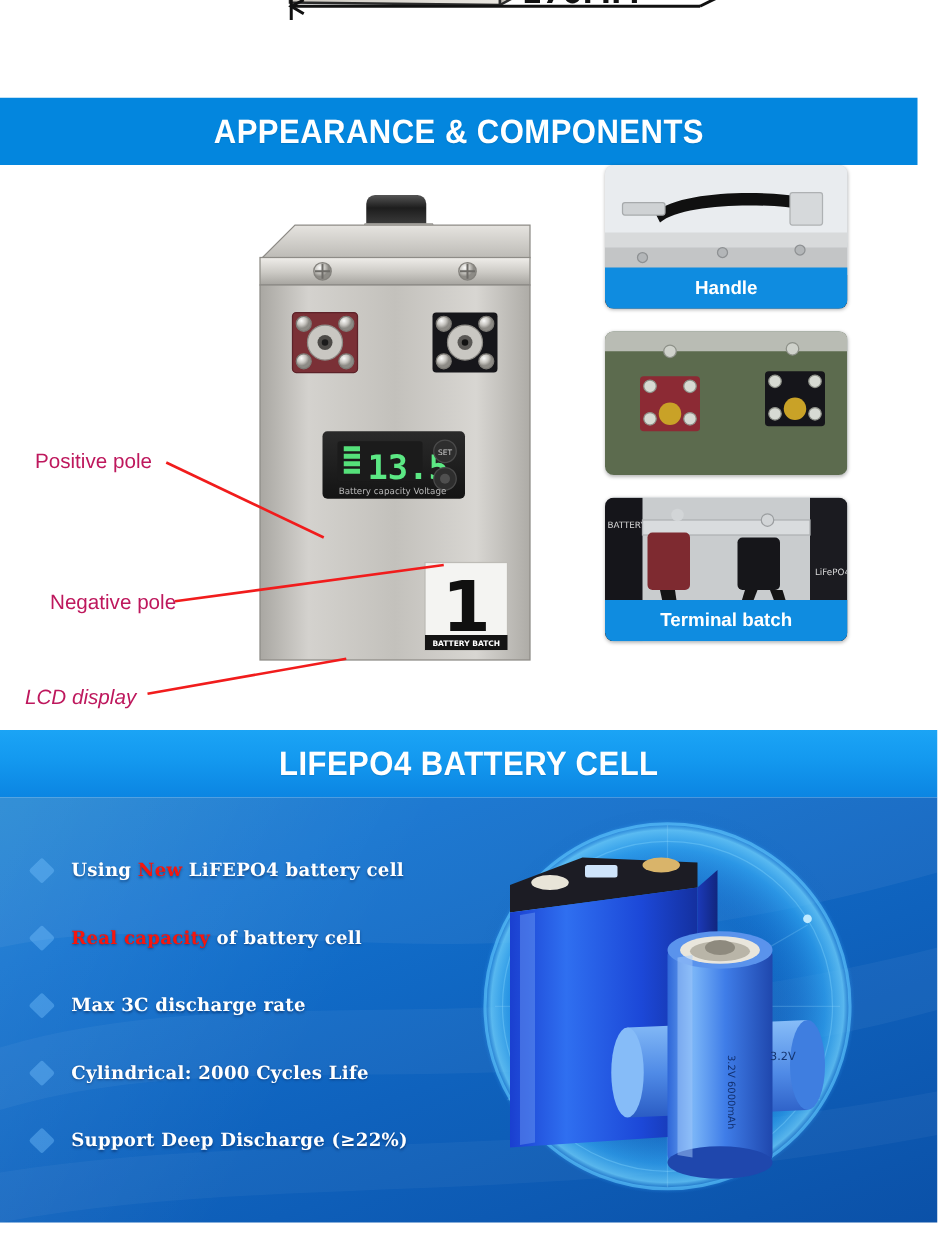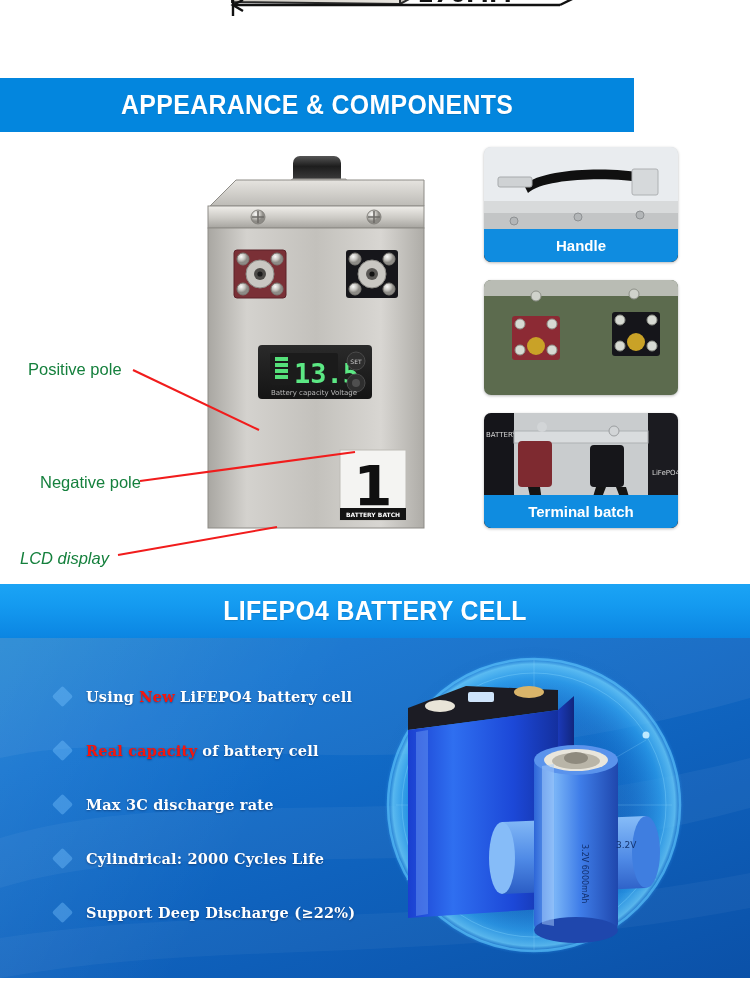--- a/index.html
+++ b/index.html
@@ -10,49 +10,49 @@
     overflow:hidden;
     position:relative;
   }
 
   
   .dim-strip { position:relative; width:750px; height:78px; background:#fff; overflow:hidden; }
   .dim-svg { position:absolute; left:0; top:-112px; }
 
   
   .banner-solid {
-    width:634px; height:54px;
+    width:734px; height:54px;
     background:#0386de;
     display:flex; align-items:center; justify-content:center;
   }
   .banner-solid .btext {
     color:#ffffff;
     font-size:27px;
     font-weight:bold;
     letter-spacing:.4px;
     transform:scaleX(.92);
     text-shadow:0 1px 1px rgba(0,0,0,.12);
   }
 
   
   .appearance { position:relative; width:750px; height:452px; background:#fff; }
 
   .battery-photo { position:absolute; left:196px; top:18px; width:240px; height:390px; }
 
   
-  .callout { position:absolute; color:#15803d; font-size:16.5px; white-space:nowrap; }
+  .callout { position:absolute; color:#be185d; font-size:16.5px; white-space:nowrap; }
   .co-pos  { left:28px;  top:228px; }
   .co-neg  { left:28px;  top:341px;margin-left:12px; }
   .co-lcd  { left:20px;  top:417px;font-style:italic; }
   .co-batch{ left:58px;  top:563px; }
 
   .leader-svg { position:absolute; left:0; top:0; width:470px; height:452px; pointer-events:none; }
 
   
-  .cards { position:absolute; left:484px; top:15px; width:194px; }
+  .cards { position:absolute; left:484px; top:0; width:194px; }
   .card {
     position:relative; width:194px; height:115px;
     border-radius:7px; overflow:hidden; background:#d8dde2;
     box-shadow:0 1px 3px rgba(0,0,0,.28);
     margin-bottom:18px;
   }
   .card-img { position:absolute; inset:0; }
   .card-label {
     position:absolute; left:0; right:0; bottom:0; height:33px;
     background:#0f8ce0;
@@ -81,21 +81,20 @@
       linear-gradient(160deg,#1576d2 0%,#157fd0 0%,#1272cf 22%,#0f62bd 58%,#0b51a8 100%);
   }
   .waves { position:absolute; inset:0; }
   .cell-art { position:absolute; right:-6px; top:-8px; width:440px; height:350px; }
 
   .feat-list { position:absolute; left:0; top:40px; width:330px; }
   .feat {
     display:flex; align-items:center;
     height:36px; margin-bottom:18px;
     padding-left:26px;
-    margin-left:29px;
   }
   .diamond {
     width:15px; height:15px; flex:0 0 15px;
     background:rgba(120,195,255,.40);
     transform:rotate(45deg);
     border-radius:2px;
     margin-right:16px;
   }
   .feat-text {
     color:#ffffff; font-size:14.5px; font-weight:bold;

